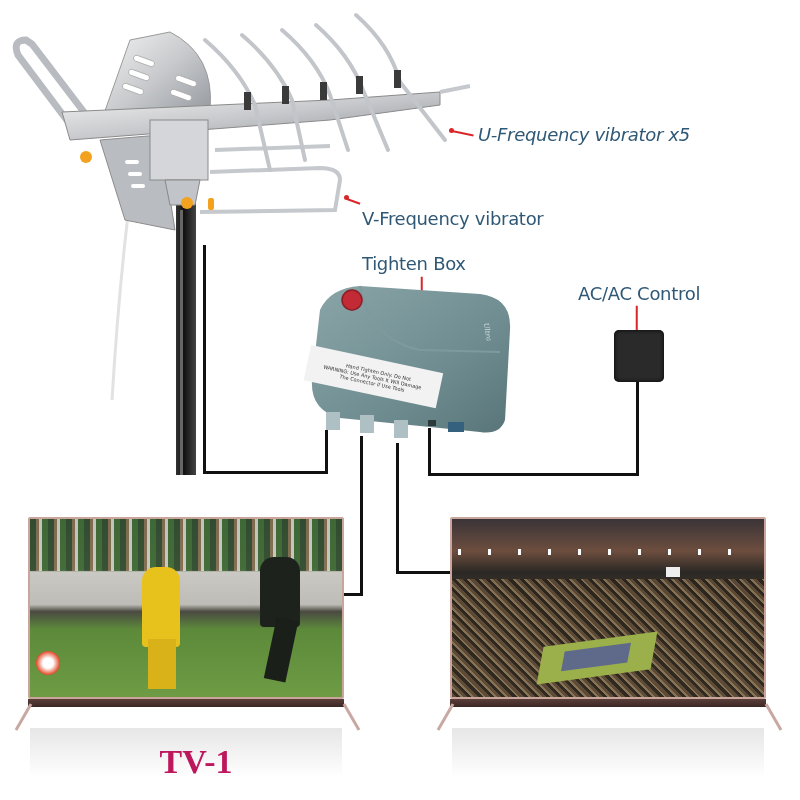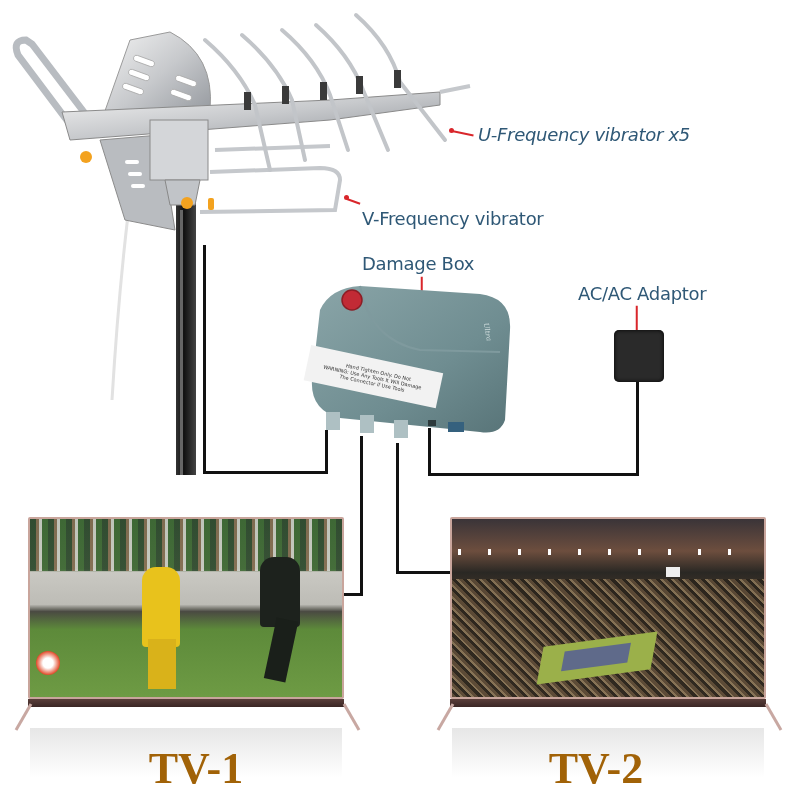--- a/index.html
+++ b/index.html
@@ -7,21 +7,21 @@
   .abs { position: absolute; }
   .callout {
     position: absolute; color: #2f5876; font-family: "DejaVu Sans", sans-serif;
     font-size: 18px; white-space: nowrap; letter-spacing: -0.3px;
   }
   .leader { position: absolute; background: #d9262b; height: 1.5px; transform-origin: 0 50%; }
   .dot { position: absolute; width: 5px; height: 5px; border-radius: 50%; background: #d9262b; }
   .wire { position: absolute; background: #111; }
   .tv-label {
     position: absolute; font-family: "Liberation Serif", "DejaVu Serif", serif;
-    font-weight: bold; font-size: 44px; color: #a16207; text-align: center; width: 220px;
+    font-weight: bold; font-size: 34px; color: #be185d; text-align: center; width: 220px;
   }
   .tv-frame { position: absolute; background: #c9a59c; border-radius: 2px; }
   .tv-screen { position: absolute; overflow: hidden; }
   .tv-bar { position: absolute; background: linear-gradient(#5a3e3a, #3a2624); height: 8px; }
   .tv-leg { position: absolute; width: 3px; background: #c8a8a2; height: 30px; }
   .reflect { position: absolute; background: linear-gradient(#e6e6e6, #ffffff); }
   .lbl-tiny { font-size: 5px; color: #333; font-family: "DejaVu Sans", sans-serif; }
 </style>
 </head>
 <body>
@@ -95,25 +95,25 @@
 </div>
 
 <div class="dot" style="left:449px;top:128px;"></div>
 <div class="leader" style="left:452px;top:130px;width:22px;transform:rotate(12deg);"></div>
 <div class="callout" style="left:478px;top:124px;font-style:italic;">U-Frequency vibrator  x5</div>
 
 <div class="dot" style="left:344px;top:195px;"></div>
 <div class="leader" style="left:347px;top:198px;width:14px;transform:rotate(20deg);"></div>
 <div class="callout" style="left:362px;top:208px;">V-Frequency vibrator</div>
 
-<div class="callout" style="left:362px;top:253px;">Damage Box</div>
+<div class="callout" style="left:362px;top:253px;">Tighten Box</div>
 <div class="leader" style="left:422px;top:276px;width:20px;transform:rotate(90deg);"></div>
 <div class="dot" style="left:420px;top:295px;"></div>
 
-<div class="callout" style="left:578px;top:283px;">AC/AC Adaptor</div>
+<div class="callout" style="left:578px;top:283px;">AC/AC Control</div>
 <div class="leader" style="left:637px;top:305px;width:33px;transform:rotate(90deg);"></div>
 <div class="dot" style="left:635px;top:336px;"></div>
 
 <div class="abs" style="left:300px;top:280px;width:220px;height:160px;">
   <svg width="220" height="160" viewBox="0 0 220 160">
     <defs>
       <linearGradient id="boxg" x1="0" y1="0" x2="1" y2="1">
         <stop offset="0" stop-color="#8aa5a8"></stop>
         <stop offset="0.6" stop-color="#6f8d91"></stop>
         <stop offset="1" stop-color="#587478"></stop>
@@ -178,14 +178,13 @@
     <div class="abs" style="left:0;top:60px;width:312px;height:118px;background:repeating-linear-gradient(45deg,#5c4a36 0 3px,#2a241c 3px 6px,#8a7658 6px 8px);opacity:0.9;"></div>
     <div class="abs" style="left:90px;top:120px;width:110px;height:38px;background:#9bb04a;transform:skew(-18deg) rotate(-8deg);"></div>
     <div class="abs" style="left:112px;top:128px;width:64px;height:20px;background:#5f6a8a;transform:skew(-18deg) rotate(-8deg);"></div>
     <div class="abs" style="left:6px;top:30px;width:300px;height:6px;background:repeating-linear-gradient(90deg,#fff 0 3px,transparent 3px 30px);"></div>
     <div class="abs" style="left:214px;top:48px;width:14px;height:10px;background:#eee;"></div>
   </div>
   <div class="tv-bar" style="left:30px;top:199px;width:316px;"></div>
   <div class="tv-leg" style="left:24px;top:202px;transform:rotate(30deg);"></div>
   <div class="tv-leg" style="left:352px;top:202px;transform:rotate(-30deg);"></div>
   <div class="reflect" style="left:32px;top:228px;width:312px;height:50px;"></div>
-  <div class="tv-label" style="left:66px;top:243px;">TV-2</div>
 </div>
 
 </body></html>

